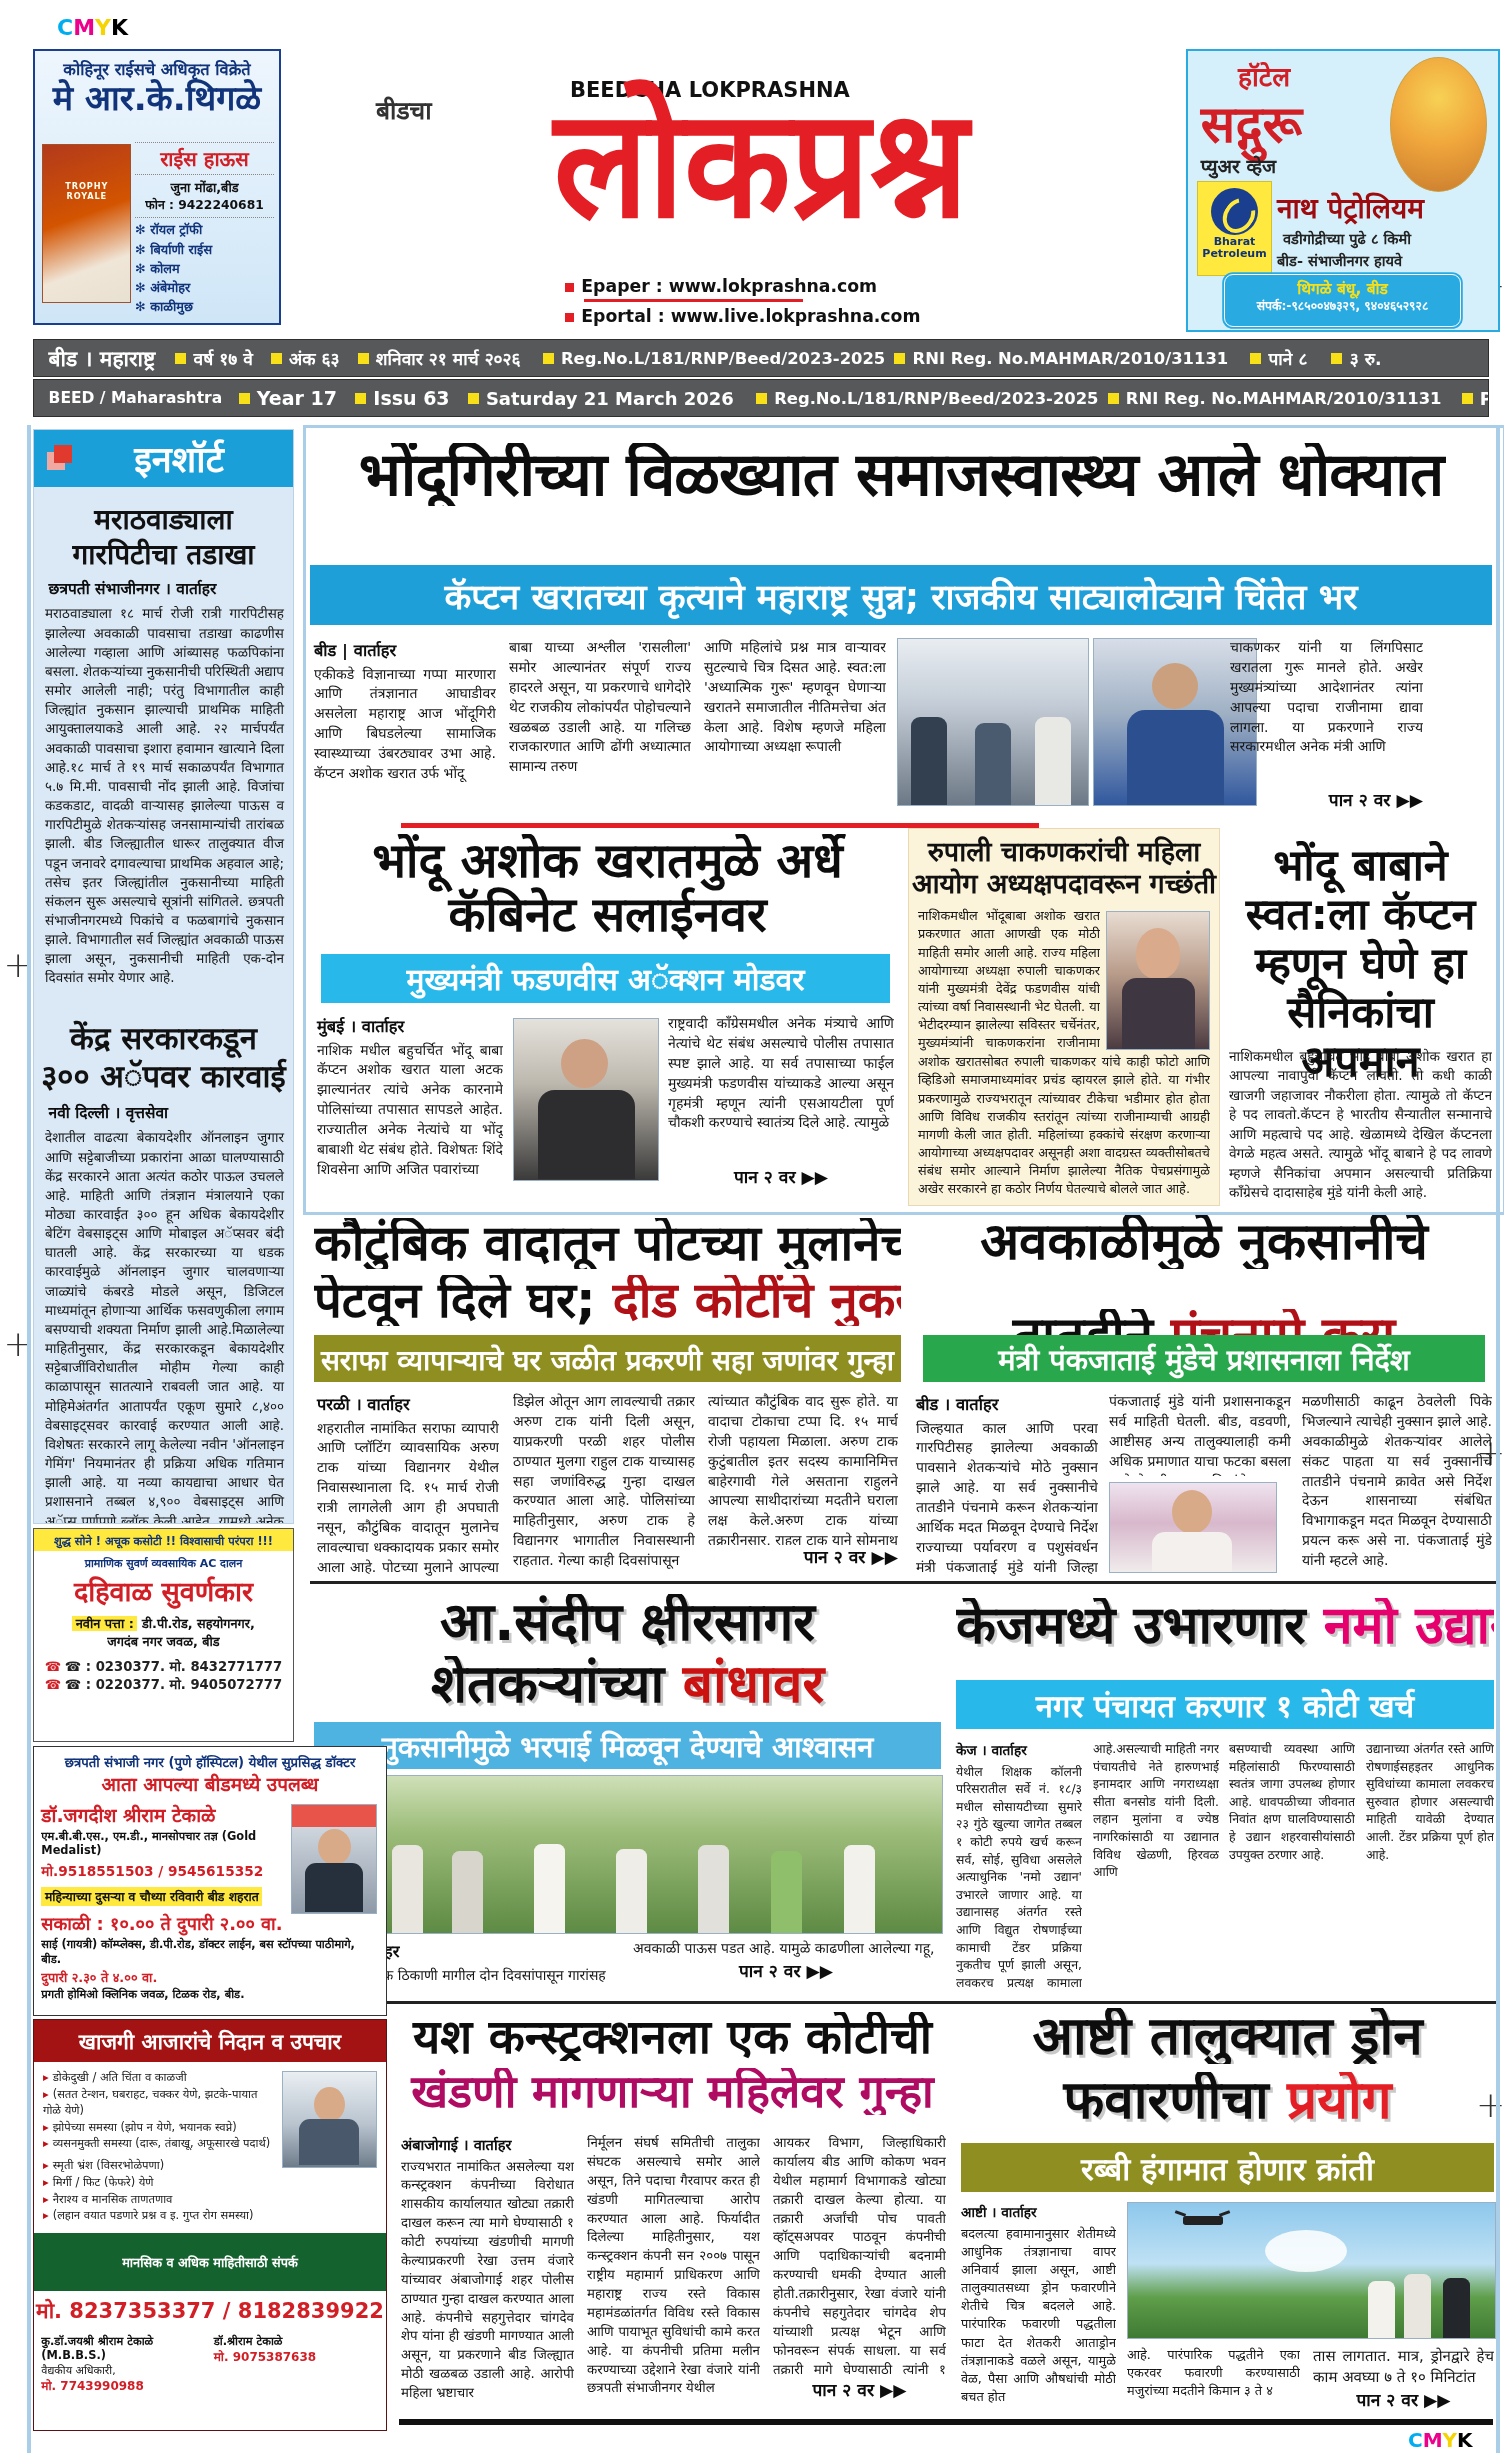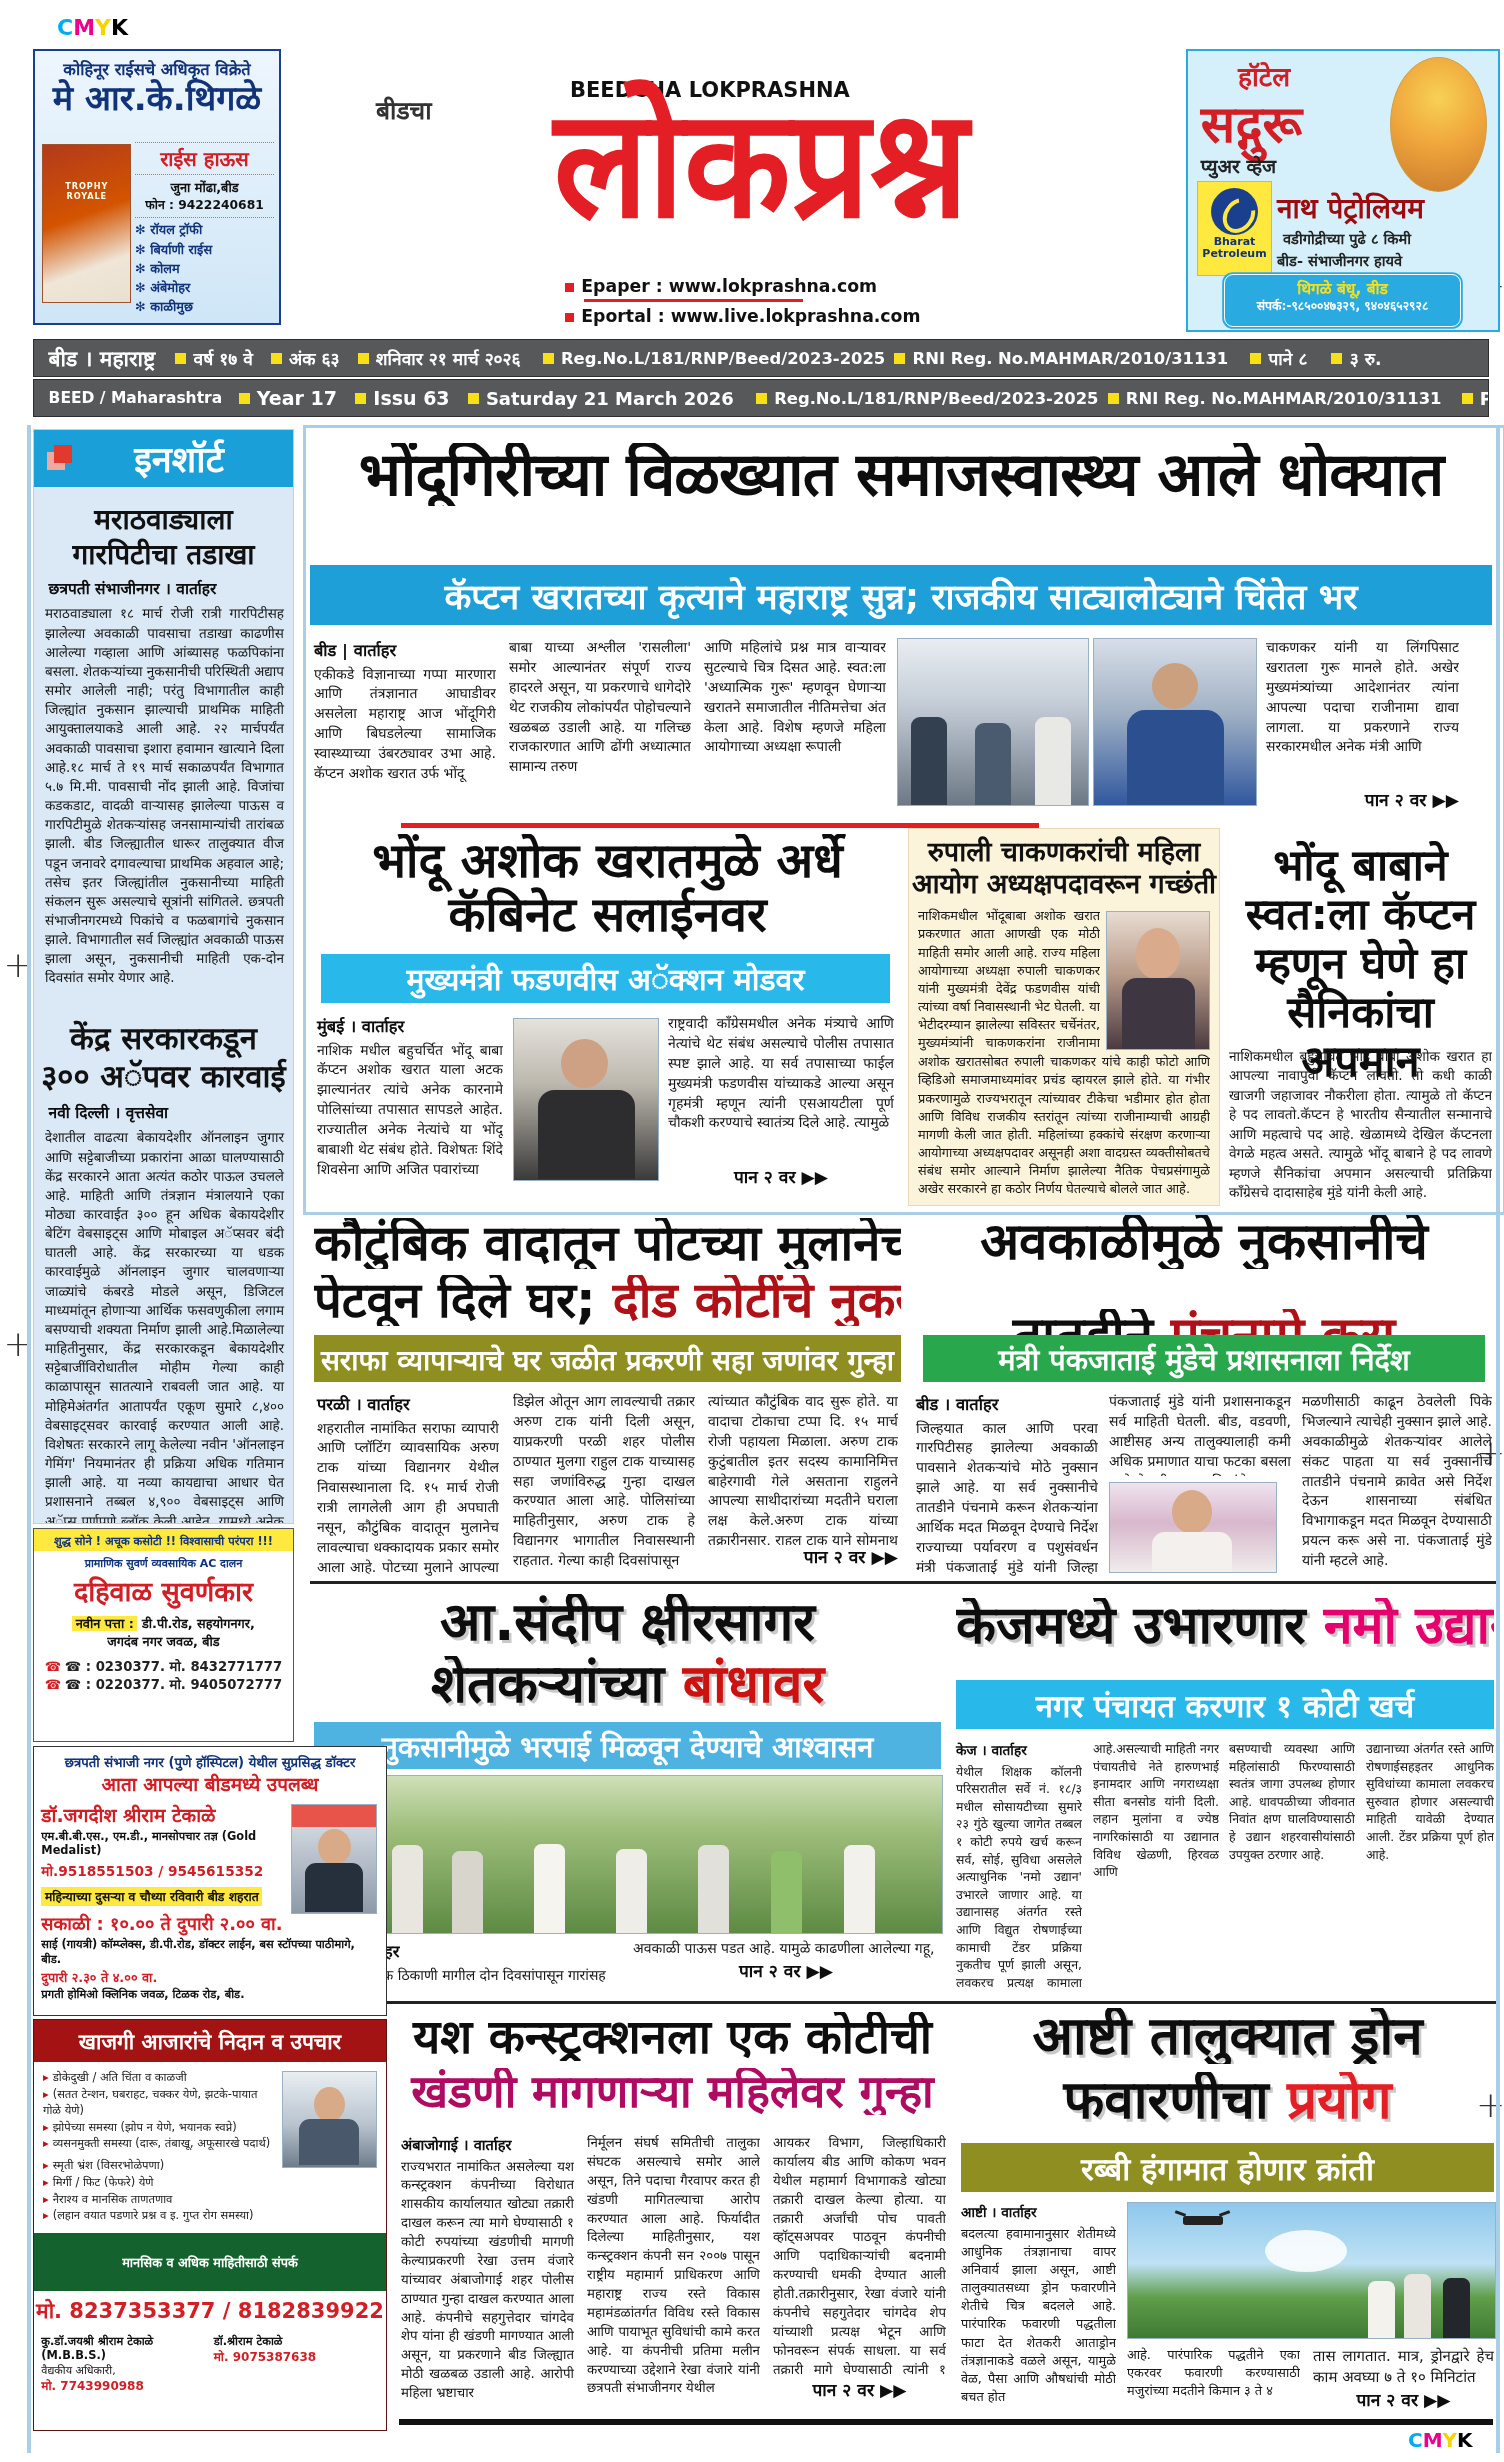--- a/index.html
+++ b/index.html
@@ -197,21 +197,21 @@
   <div class="abs body-txt jus" style="left:704px;top:638px;width:182px;height:179px;">आणि महिलांचे प्रश्न मात्र वाऱ्यावर सुटल्याचे चित्र दिसत आहे. स्वत:ला 'अध्यात्मिक गुरू' म्हणवून घेणाऱ्या खरातने समाजातील नीतिमत्तेचा अंत केला आहे. विशेष म्हणजे महिला आयोगाच्या अध्यक्षा रूपाली</div>
   <div class="abs photo" style="left:897px;top:638px;width:190px;height:166px;background:linear-gradient(180deg,#e9edf2 0%,#c3ccd6 40%,#6d7886 100%);">
     <div style="position:absolute;left:12.8px;bottom:0;width:36px;height:88px;background:#33404f;border-radius:9px 9px 0 0;"></div>
     <div style="position:absolute;left:77px;bottom:0;width:36px;height:82px;background:#4a5b70;border-radius:9px 9px 0 0;"></div>
     <div style="position:absolute;left:137px;bottom:0;width:36px;height:88px;background:#e8e8e4;border-radius:9px 9px 0 0;"></div>
   </div>
   <div class="abs photo" style="left:1093px;top:638px;width:162px;height:166px;background:linear-gradient(180deg,#d8dee8 0%,#9fb0c4 45%,#31589e 100%);">
     <div style="position:absolute;left:58px;top:24px;width:46px;height:46px;border-radius:50%;background:#caa07e;"></div>
     <div style="position:absolute;left:33px;top:71px;width:97px;height:95px;border-radius:18px 18px 0 0;background:#2c4f8f;"></div>
   </div>
-  <div class="abs" style="left:1266px;top:638px;width:193px;height:179px;">
+  <div class="abs" style="left:1230px;top:638px;width:193px;height:179px;">
     <div class="body-txt jus" style="height:144px;">चाकणकर यांनी या लिंगपिसाट खरातला गुरू मानले होते. अखेर मुख्यमंत्र्यांच्या आदेशानंतर त्यांना आपल्या पदाचा राजीनामा द्यावा लागला. या प्रकरणाने राज्य सरकारमधील अनेक मंत्री आणि</div>
     <div class="cont" style="text-align:right;margin-top:5.5px;">पान २ वर ▶▶</div>
   </div>
   <div class="abs" style="left:401px;top:823px;width:638px;height:4.6px;background:#e31e24;"></div>
 
   <div class="abs h-big" style="left:314px;top:834px;width:587px;font-size:48px;line-height:1.12;">भोंदू अशोक खरातमुळे अर्धे कॅबिनेट सलाईनवर</div>
   <div class="abs bar nowrap" style="left:321px;top:954px;width:569px;height:49px;background:#29b8ea;font-size:30px;">मुख्यमंत्री फडणवीस अॅक्शन मोडवर</div>
   <div class="abs" style="left:317px;top:1014px;width:186px;height:177px;">
     <div class="byline">मुंबई । वार्ताहर</div>
     <div class="body-txt jus" style="height:150px;">नाशिक मधील बहुचर्चित भोंदू बाबा कॅप्टन अशोक खरात याला अटक झाल्यानंतर त्यांचे अनेक कारनामे पोलिसांच्या तपासात सापडले आहेत. राज्यातील अनेक नेत्यांचे या भोंदू बाबाशी थेट संबंध होते. विशेषतः शिंदे शिवसेना आणि अजित पवारांच्या</div>

